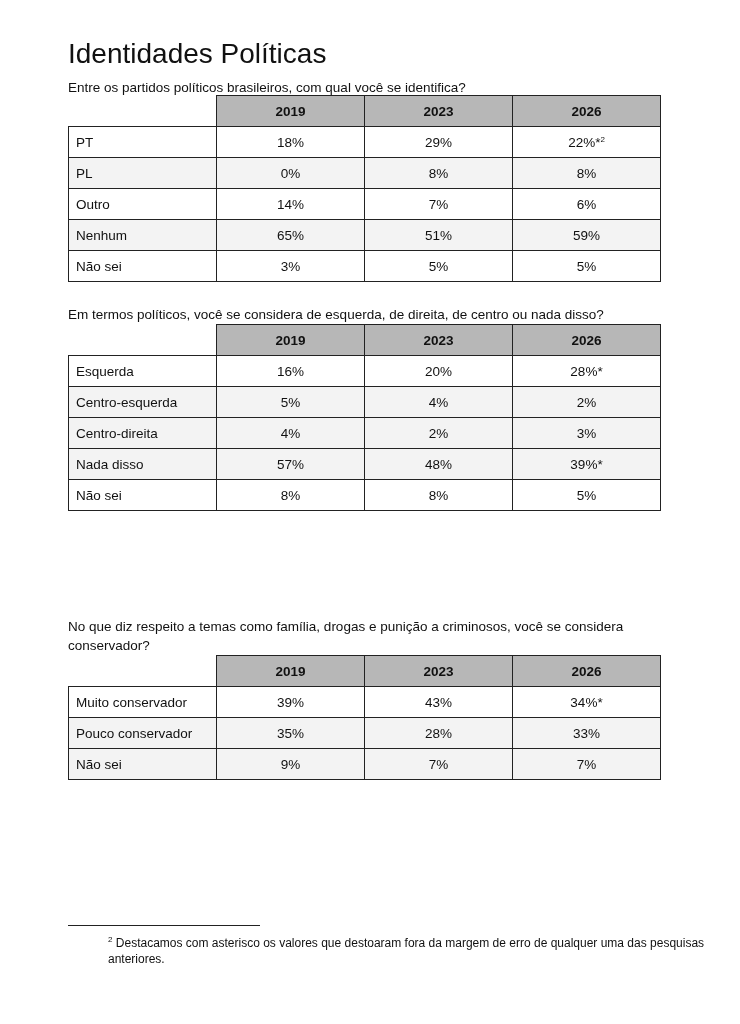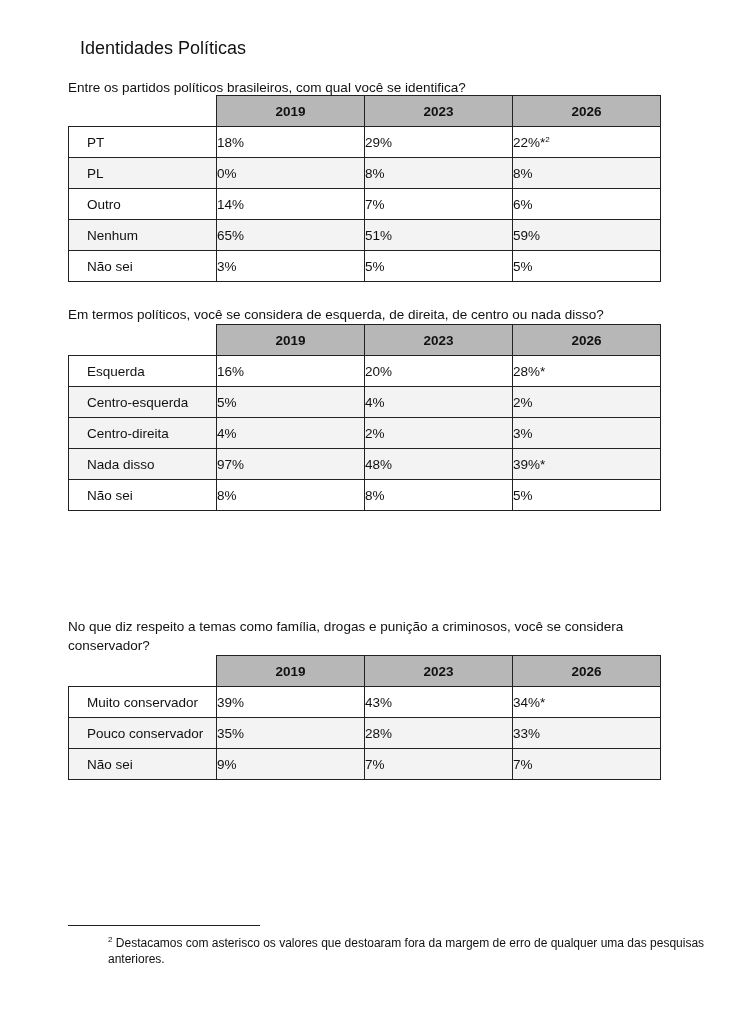--- a/index.html
+++ b/index.html
@@ -1,24 +1,24 @@
 <!DOCTYPE html>
 <html><head>
 <meta charset="utf-8">
 <style>
   html, body { margin: 0; padding: 0; background: #ffffff; }
   body { width: 740px; height: 1024px; position: relative; font-family: "Liberation Sans", sans-serif; color: #111; overflow: hidden; }
-  .title { position: absolute; left: 80px; top: 38px; font-size: 18px; font-weight: normal; }
+  .title { position: absolute; left: 68px; top: 38px; font-size: 28px; font-weight: normal; }
   .q { position: absolute; left: 68px; font-size: 13.5px; line-height: 19px; width: 600px; }
   table { position: absolute; left: 68px; border-collapse: collapse; width: 593px; table-layout: fixed; font-size: 13.5px; border-radius: 18px; }
   td, th { border: 1.4px solid #222; height: 30px; padding: 0; }
   th { background: #b7b7b7; font-weight: bold; text-align: center; }
   th.empty { background: #fff; border-top: none; border-left: none; }
-  td.label { text-align: left; padding-left: 18px; }
-  td.val { }
+  td.label { text-align: left; padding-left: 7px; }
+  td.val { text-align: center; }
   tr.alt td { background: #f3f3f3; }
   col.c0 { width: 148px; } col.c1 { width: 148px; } col.c2 { width: 148px; } col.c3 { width: 148px; }
   sup { font-size: 8px; vertical-align: 5px; }
   .fn-rule { position: absolute; left: 68px; top: 925px; width: 192px; height: 0; border-top: 1px solid #222; }
   .footnote { position: absolute; left: 68px; top: 932px; width: 610px; font-size: 12px; line-height: 16px; margin-left: 40px; }
 </style>
 </head>
 <body>
 
 <div class="title">Identidades Políticas</div>
@@ -99,21 +99,21 @@
     <td class="val">2%</td>
   </tr>
   <tr class="alt">
     <td class="label">Centro-direita</td>
     <td class="val">4%</td>
     <td class="val">2%</td>
     <td class="val">3%</td>
   </tr>
   <tr class="alt">
     <td class="label">Nada disso</td>
-    <td class="val">97%</td>
+    <td class="val">57%</td>
     <td class="val">48%</td>
     <td class="val">39%*</td>
   </tr>
   <tr>
     <td class="label">Não sei</td>
     <td class="val">8%</td>
     <td class="val">8%</td>
     <td class="val">5%</td>
   </tr>
 </tbody>

